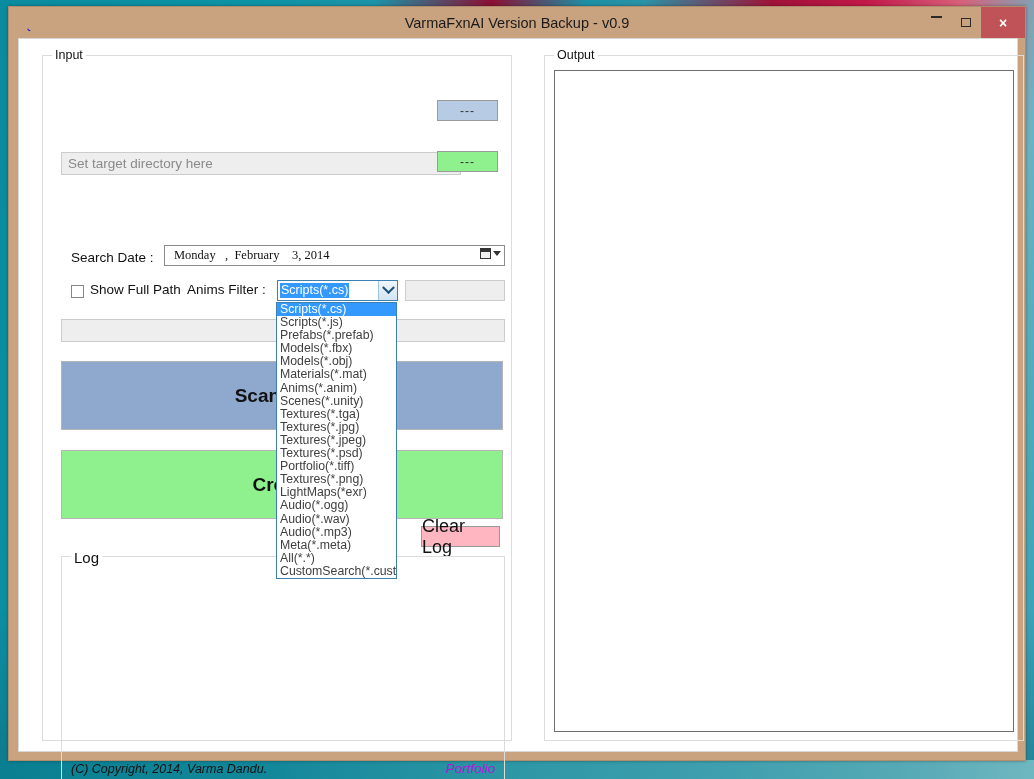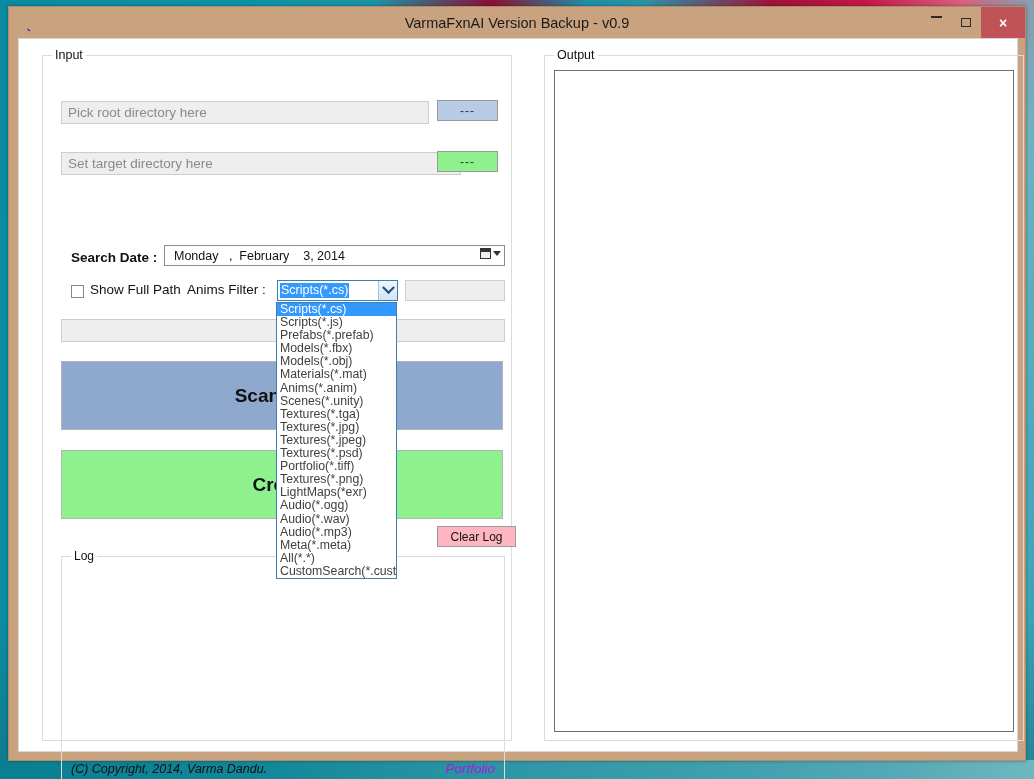--- a/index.html
+++ b/index.html
@@ -179,20 +179,21 @@
     border: 1px solid #8c8c8c;
     box-sizing: border-box;
     display: flex;
     align-items: center;
   }
   #date-value {
     font-size: 12.5px;
     color: #111;
     padding-left: 9px;
     white-space: pre;
+    font-family: Liberation Serif, serif;
   }
   #date-dropdown {
     position: absolute;
     right: 3px; top: 2px;
     display: flex; align-items: center; gap: 2px;
   }
   .cal-glyph {
     width: 11px; height: 11px;
     border: 1.5px solid #333;
     box-sizing: border-box;
@@ -290,40 +291,39 @@
 
   
   #btn-clear {
     position: absolute;
     left: 401px; top: 488px;
     width: 79px; height: 21px;
     background: #ffb6c1;
     border: 1px solid #9a9a9a;
     box-sizing: border-box;
     display: flex; align-items: center; justify-content: center;
-    font-size: 12px;
+    font-size: 18px;
     color: #111;
     cursor: default;
-    margin-left: 16px;
   }
 
   
   #gb-log {
     position: absolute;
     left: 41px; top: 518px;
     width: 444px; height: 227px;
     border: 1px solid #dcdcdc;
     box-sizing: border-box;
   }
   #gb-log > .gb-title {
     position: absolute;
     top: -8px; left: 9px;
     background: #ffffff;
     padding: 0 3px;
-    font-size: 12px;
+    font-size: 15px;
     color: #111;
   }
   #log-box {
     position: absolute;
     left: 7px; top: 14px;
     width: 430px; height: 180px;
     background: #ffffff;
     border: 1px solid #b0b0b0;
     box-sizing: border-box;
     padding: 4px 6px;
@@ -404,27 +404,26 @@
         </div>
       <div class="win-btn close">×</div>
     </div>
   </div>
 
   <div id="client">
 
     <div class="groupbox" id="gb-input">
       <span class="gb-title">Input</span>
 
-      <div class="textbox" id="tb-root" style="left:18px; top:45px; width:368px; height:23px;">Pick root directory here</div>
       <div class="browse-btn" id="btn-root" style="left:394px; top:44px; width:61px; height:21px;">---</div>
 
       <div class="textbox" id="tb-target" style="left:18px; top:96px; width:400px; height:23px;">Set target directory here</div>
       <div class="browse-btn" id="btn-target" style="left:394px; top:95px; width:61px; height:21px;">---</div>
 
-      <span class="lbl" style="left:28px; top:194px;font-weight:bold;">Search Date :</span>
+      <span class="lbl" style="left:28px; top:194px;">Search Date :</span>
 
       <div id="datepicker" style="left:121px; top:189px;">
         <span id="date-value">Monday   ,  February    3, 2014</span>
         <span id="date-dropdown">
           <span class="cal-glyph"></span>
           <span class="tri-down"></span>
         </span>
       </div>
 
       <div id="chk-full-path" style="left:28px; top:229px;"></div>

